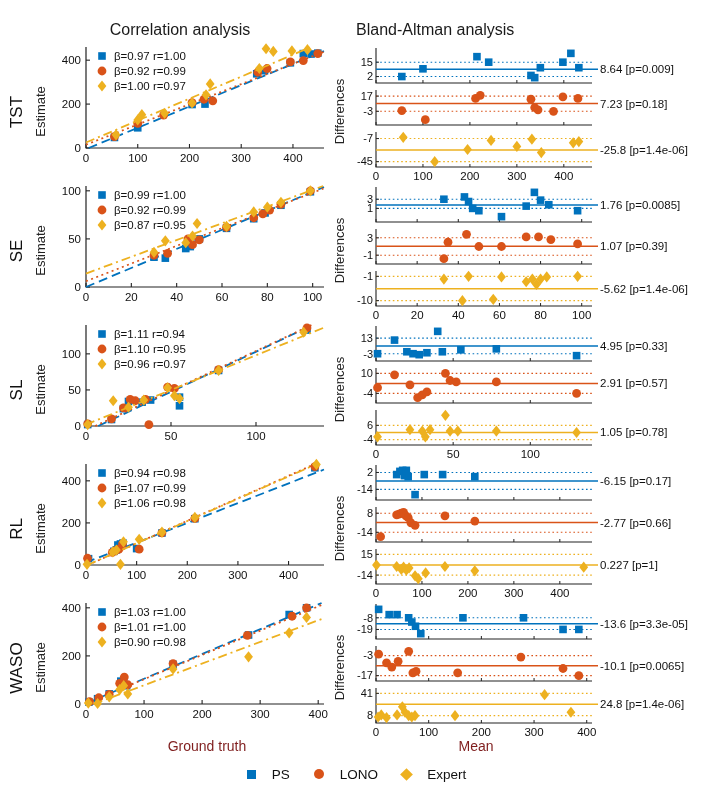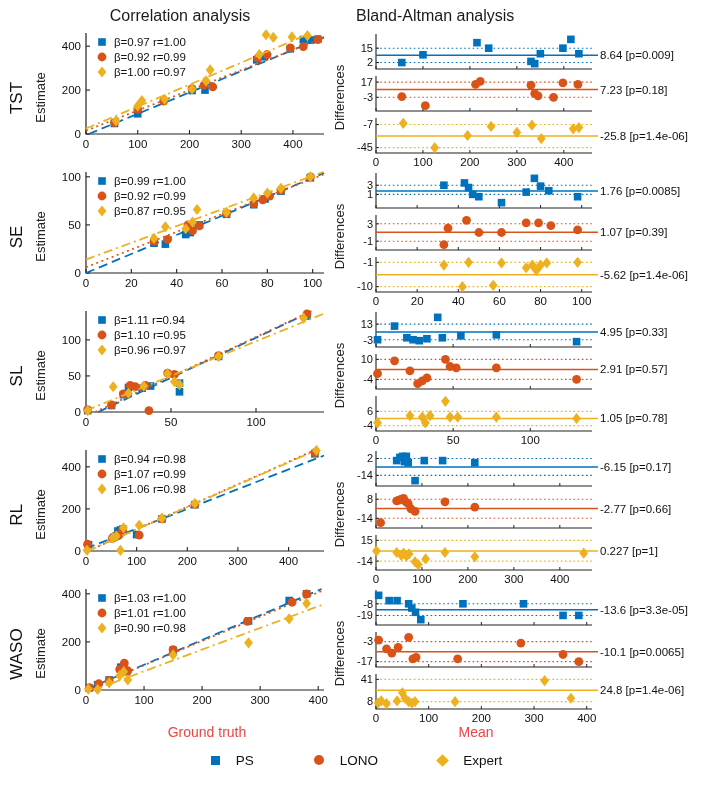--- a/index.html
+++ b/index.html
@@ -1,32 +1,32 @@
 <!DOCTYPE html>
 <html><head>
 <meta charset="utf-8">
 <style>
   html,body{margin:0;padding:0;background:#fff}
   body{width:709px;height:786px;font-family:"Liberation Sans",sans-serif;color:#111;overflow:hidden}
-  .fig{position:relative;padding:3px 0 0 4px}
+  .fig{position:relative;padding:17px 0 0 4px}
   .titles{display:flex;height:25px;align-items:center}
   .title{font-size:16px;color:#1a1a1a;white-space:nowrap}
   .t-corr{width:352px;text-align:center}
   .t-ba{width:345px;text-align:left}
   .row{display:flex;height:139px}
   .vlab{display:flex;align-items:center;justify-content:center}
   .vlab>span{transform:rotate(-90deg);white-space:nowrap;display:inline-block}
   .row-label{width:26px;font-size:17px;color:#111}
   .axis-ylab{width:20px;font-size:13px;color:#222}
   svg{display:block;overflow:visible}
-  .footer{position:relative;height:24px;font-size:14px;color:#ef4444}
+  .footer{position:relative;height:24px;font-size:14px;color:#7f1d1d}
   .footer span{position:absolute;top:1px;text-align:center;white-space:nowrap}
   .xlab-corr{left:113px;width:180px}
   .xlab-ba{left:422px;width:100px}
-  .legend{display:flex;justify-content:center;align-items:center;gap:60px;height:26px;font-size:13.5px}
+  .legend{display:flex;justify-content:center;align-items:center;gap:24px;height:26px;font-size:13.5px}
   .leg-item{display:flex;align-items:center;gap:16px}
   .mk{display:inline-block}
   .mk-sq{width:9px;height:9px}
   .mk-ci{width:10px;height:10px;border-radius:50%}
   .mk-di{width:9px;height:9px;transform:rotate(45deg)}
 </style>
 </head>
 <body>
 
 <div class="fig">

